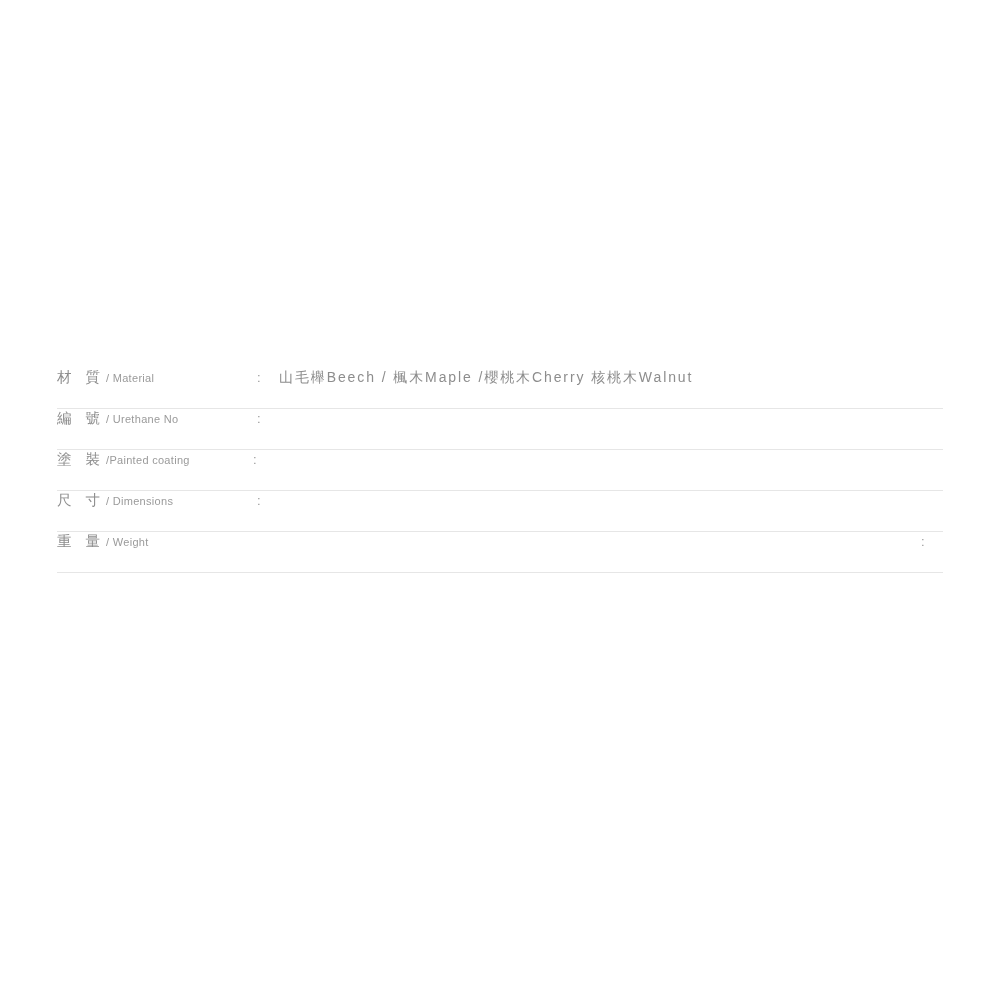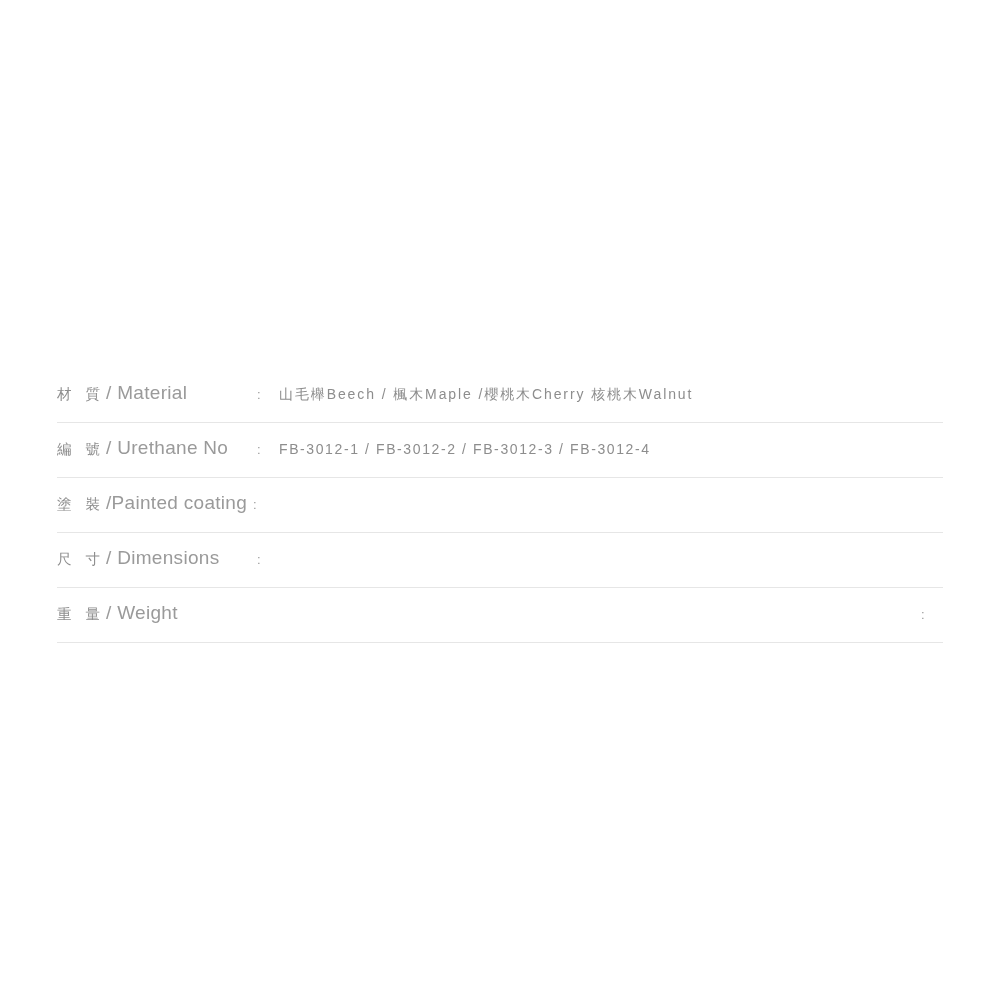--- a/index.html
+++ b/index.html
@@ -22,42 +22,41 @@
     top: 368px;
     width: 886px;
   }
 
   .spec-row {
     display: flex;
     align-items: baseline;
     height: 41px;
     border-bottom: 1px solid #e6e6e6;
     box-sizing: border-box;
-    margin-top: 14px;
   }
   .spec-row:last-child {
     border-bottom: 1px solid #e6e6e6;
     justify-content: space-between;
   }
 
   .label-cell {
     width: 200px;
     flex: 0 0 200px;
     display: flex;
     align-items: baseline;
     white-space: nowrap;
   }
 
   .label-cjk {
     font-size: 14.5px;
     letter-spacing: 5px;
     color: #8d8d8d;
   }
   .label-latin {
-    font-size: 19px;
+    font-size: 11px;
     letter-spacing: 0.3px;
     color: #9a9a9a;
     margin-left: 1px;
   }
 
   .colon-cell {
     width: 22px;
     flex: 0 0 22px;
     font-size: 13px;
     color: #9a9a9a;
@@ -98,21 +97,20 @@
     <div class="colon-cell">:</div>
     <div class="value-cell">山毛櫸Beech / 楓木Maple /櫻桃木Cherry 核桃木Walnut</div>
   </div>
 
   <div class="spec-row row-productno">
     <div class="label-cell">
       <span class="label-cjk">編 號</span>
       <span class="label-latin">/ Urethane No</span>
     </div>
     <div class="colon-cell">:</div>
-    <div class="value-cell">FB-3012-1 / FB-3012-2 / FB-3012-3 / FB-3012-4</div>
   </div>
 
   <div class="spec-row row-painted">
     <div class="label-cell">
       <span class="label-cjk">塗 裝</span>
       <span class="label-latin">/Painted coating</span>
     </div>
     <div class="colon-cell">:</div>
   </div>
 

